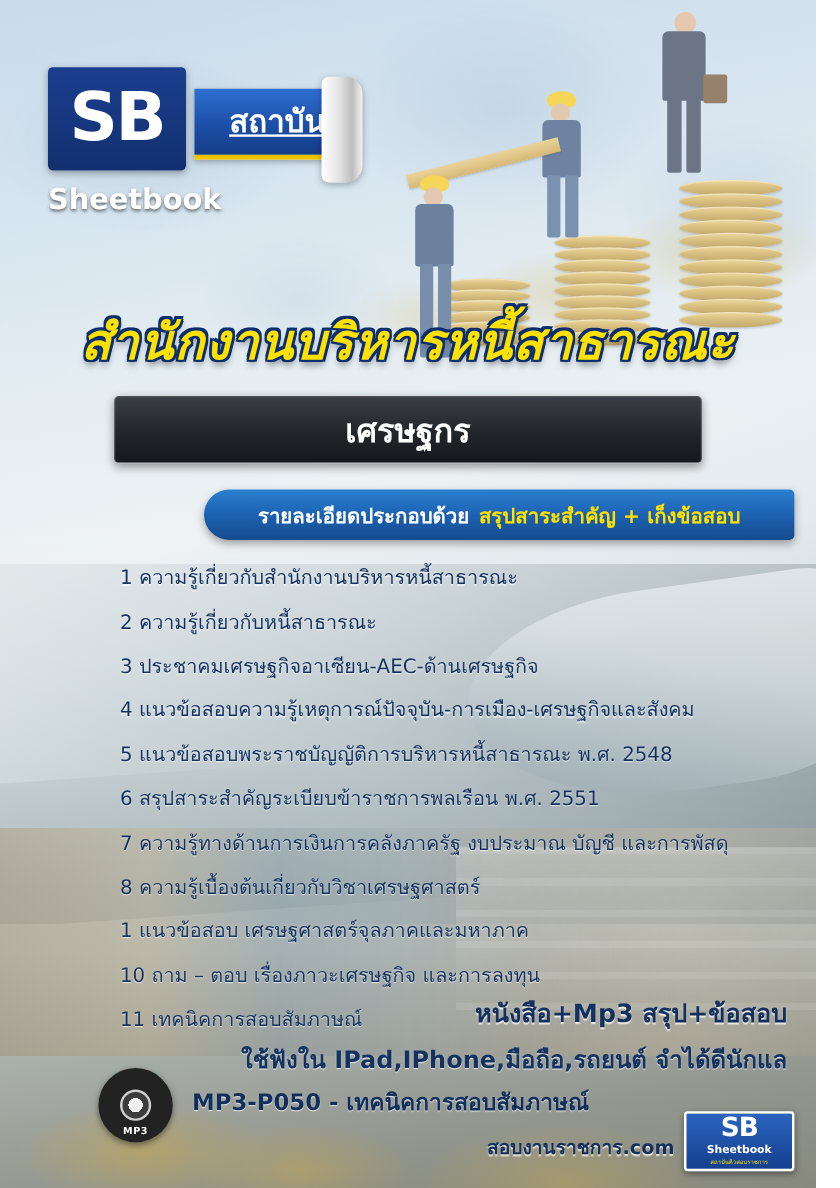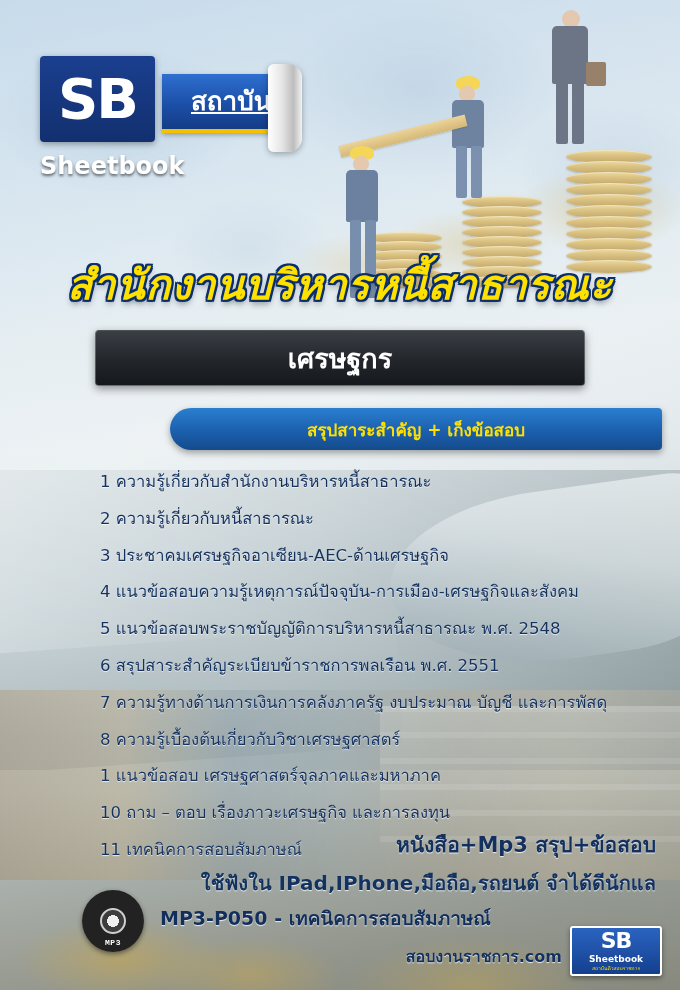--- a/index.html
+++ b/index.html
@@ -238,21 +238,21 @@
   .mp3-disc .ring {
     position: absolute; left: 50%; top: 50%;
     width: 26px; height: 26px; margin: -13px 0 0 -13px;
     border-radius: 50%;
     border: 2px solid #cfcfcf;
     background: radial-gradient(circle, #efefef 0 6px, #3c3c3c 6px 100%);
   }
   .mp3-disc .mp3-label {
     position: relative;
     color: #fff; font-size: 8px; font-weight: bold;
-    margin-bottom: 5px; letter-spacing: .5px; font-family: Liberation Mono, monospace;
+    margin-bottom: 5px; letter-spacing: .5px;
   }
   .mp3-code {
     position: absolute; left: 160px; top: 903px;
     color: #122f5c; font-size: 19px; font-weight: bold;
     text-shadow: 0 1px 1px rgba(255,255,255,.8);
   }
   .site {
     position: absolute; right: 118px; top: 944px;
     color: #13305e; font-size: 16px; font-weight: bold;
     text-shadow: 0 1px 1px rgba(255,255,255,.8);
@@ -348,20 +348,21 @@
     <div class="logo-name">Sheetbook</div>
   </div>
 
   <div class="main-title">สำนักงานบริหารหนี้สาธารณะ</div>
 
   <div class="sub-title-bar">
     <span>เศรษฐกร</span>
   </div>
 
   <div class="detail-bar">
+    <span class="plain">รายละเอียดประกอบด้วย</span>
     <span class="accent">สรุปสาระสำคัญ + เก็งข้อสอบ</span>
   </div>
 
   <div class="toc">
     <div class="toc-item">1 ความรู้เกี่ยวกับสำนักงานบริหารหนี้สาธารณะ</div>
     <div class="toc-item">2 ความรู้เกี่ยวกับหนี้สาธารณะ</div>
     <div class="toc-item">3 ประชาคมเศรษฐกิจอาเซียน-AEC-ด้านเศรษฐกิจ</div>
     <div class="toc-item">4 แนวข้อสอบความรู้เหตุการณ์ปัจจุบัน-การเมือง-เศรษฐกิจและสังคม</div>
     <div class="toc-item">5 แนวข้อสอบพระราชบัญญัติการบริหารหนี้สาธารณะ พ.ศ. 2548</div>
     <div class="toc-item">6 สรุปสาระสำคัญระเบียบข้าราชการพลเรือน พ.ศ. 2551</div>

